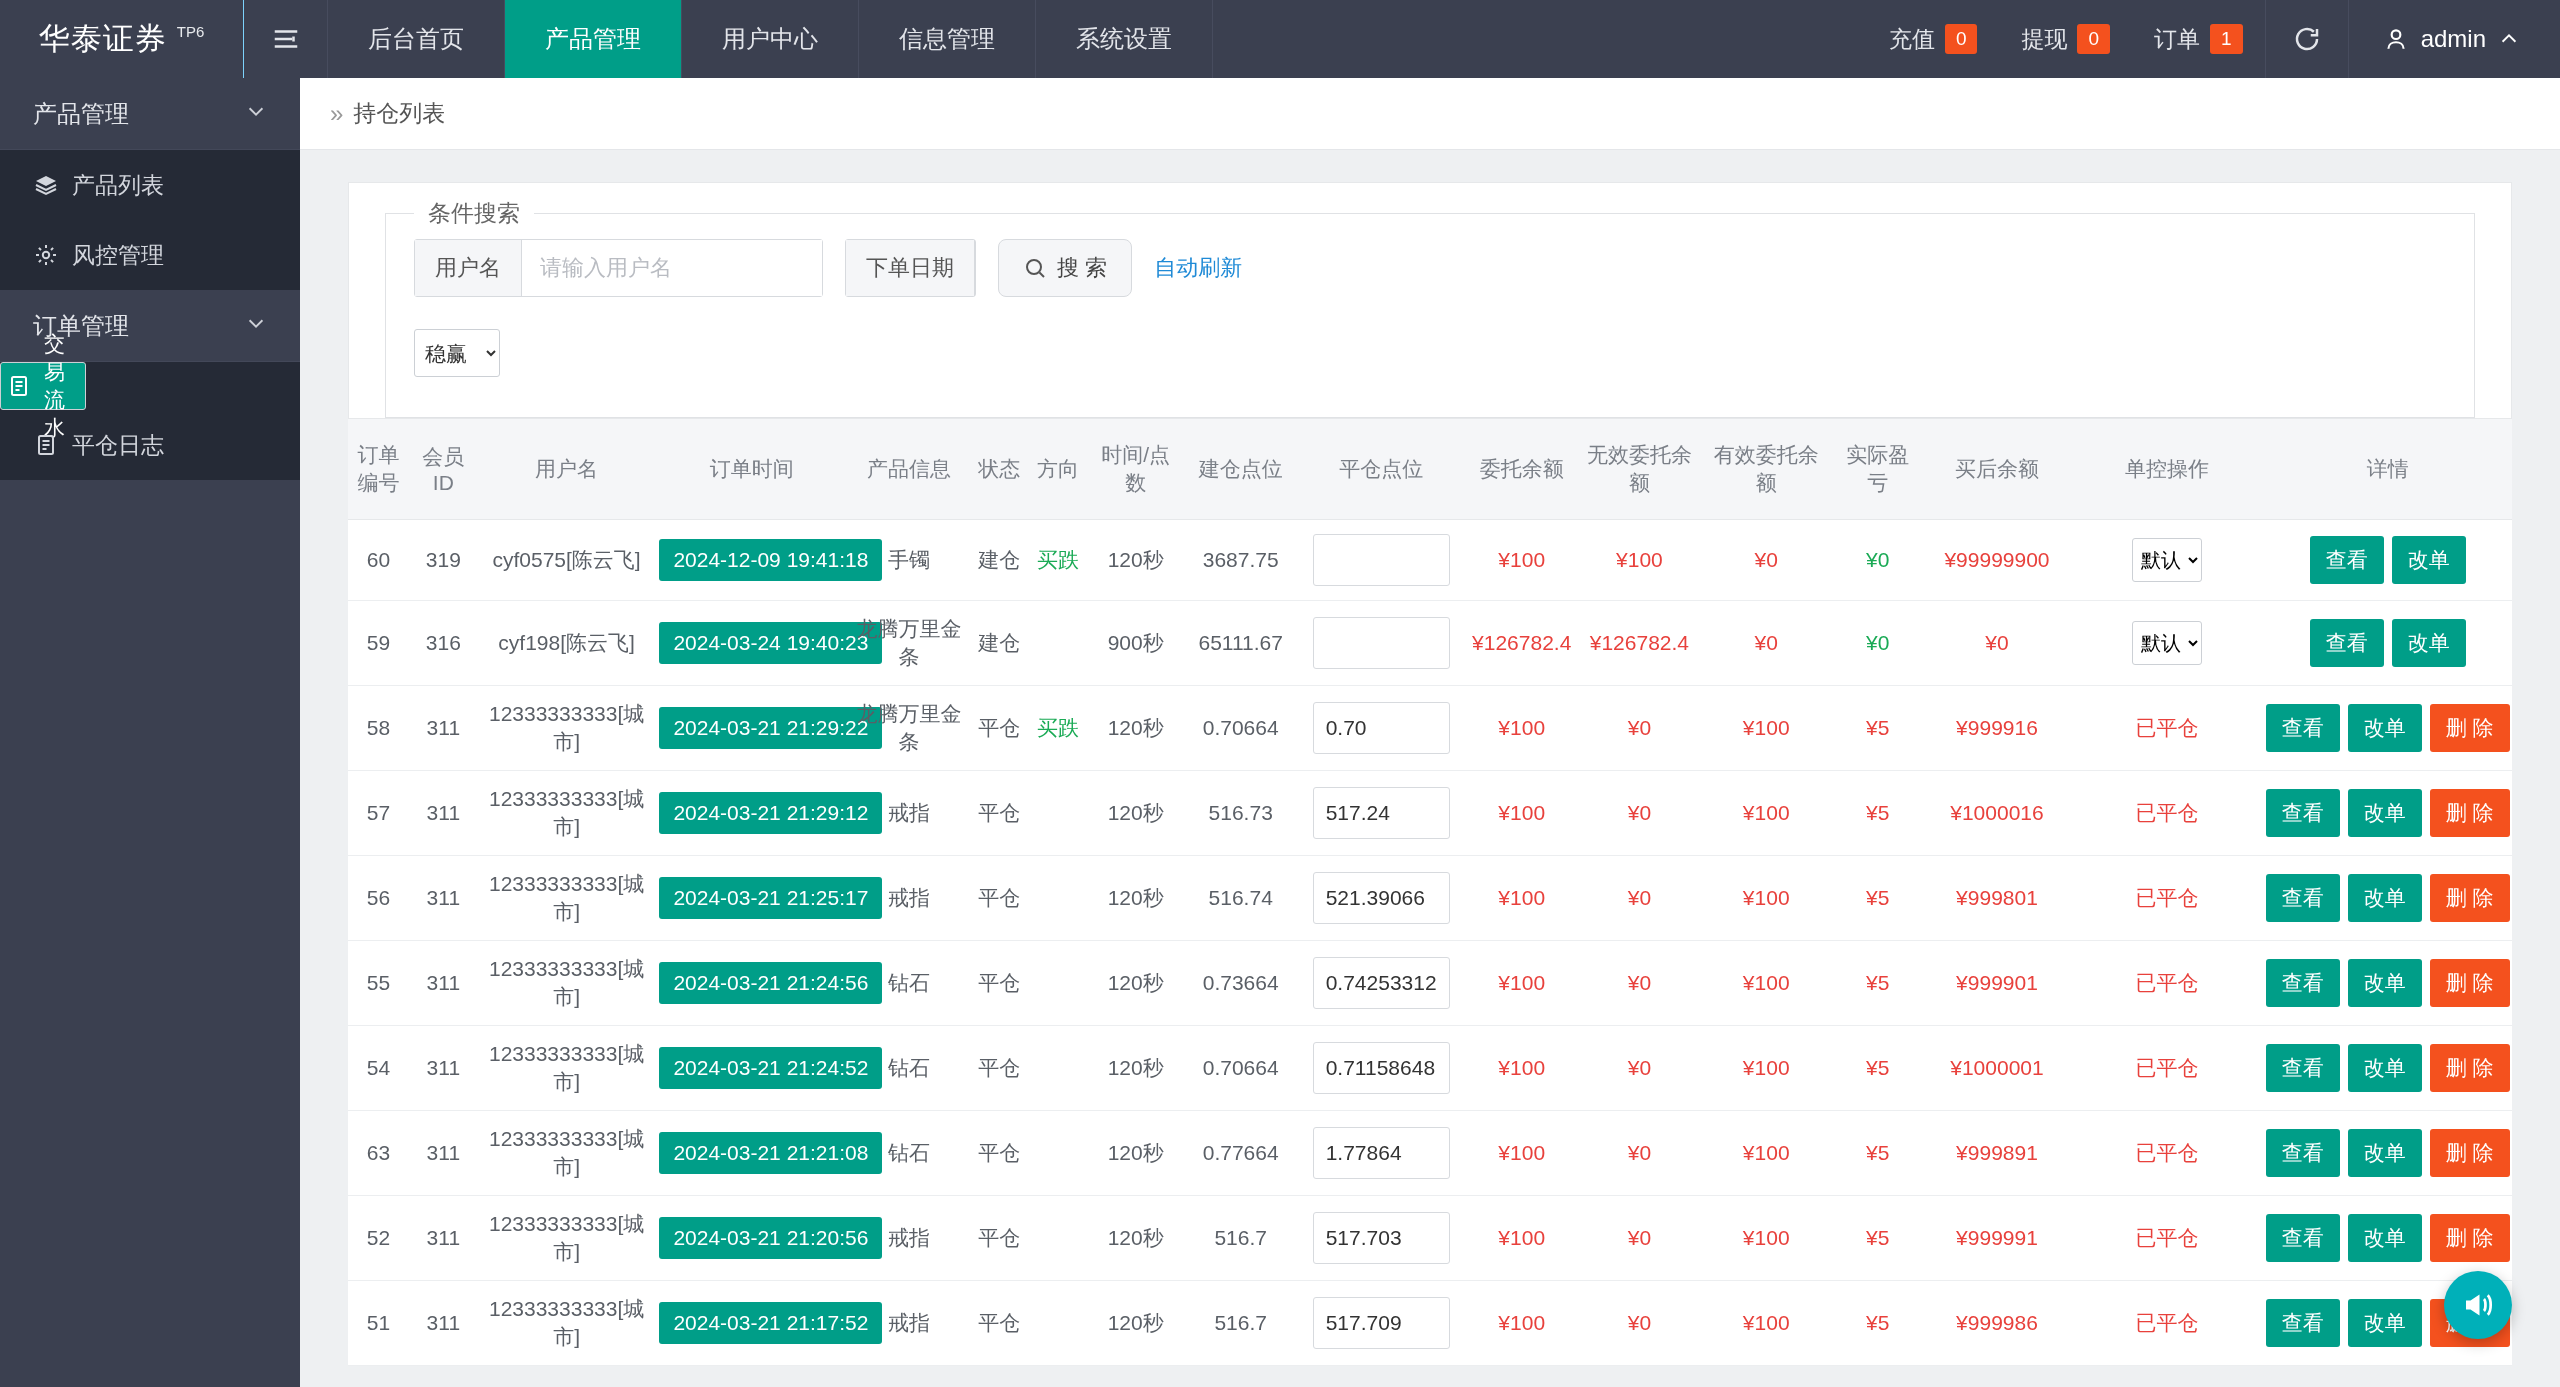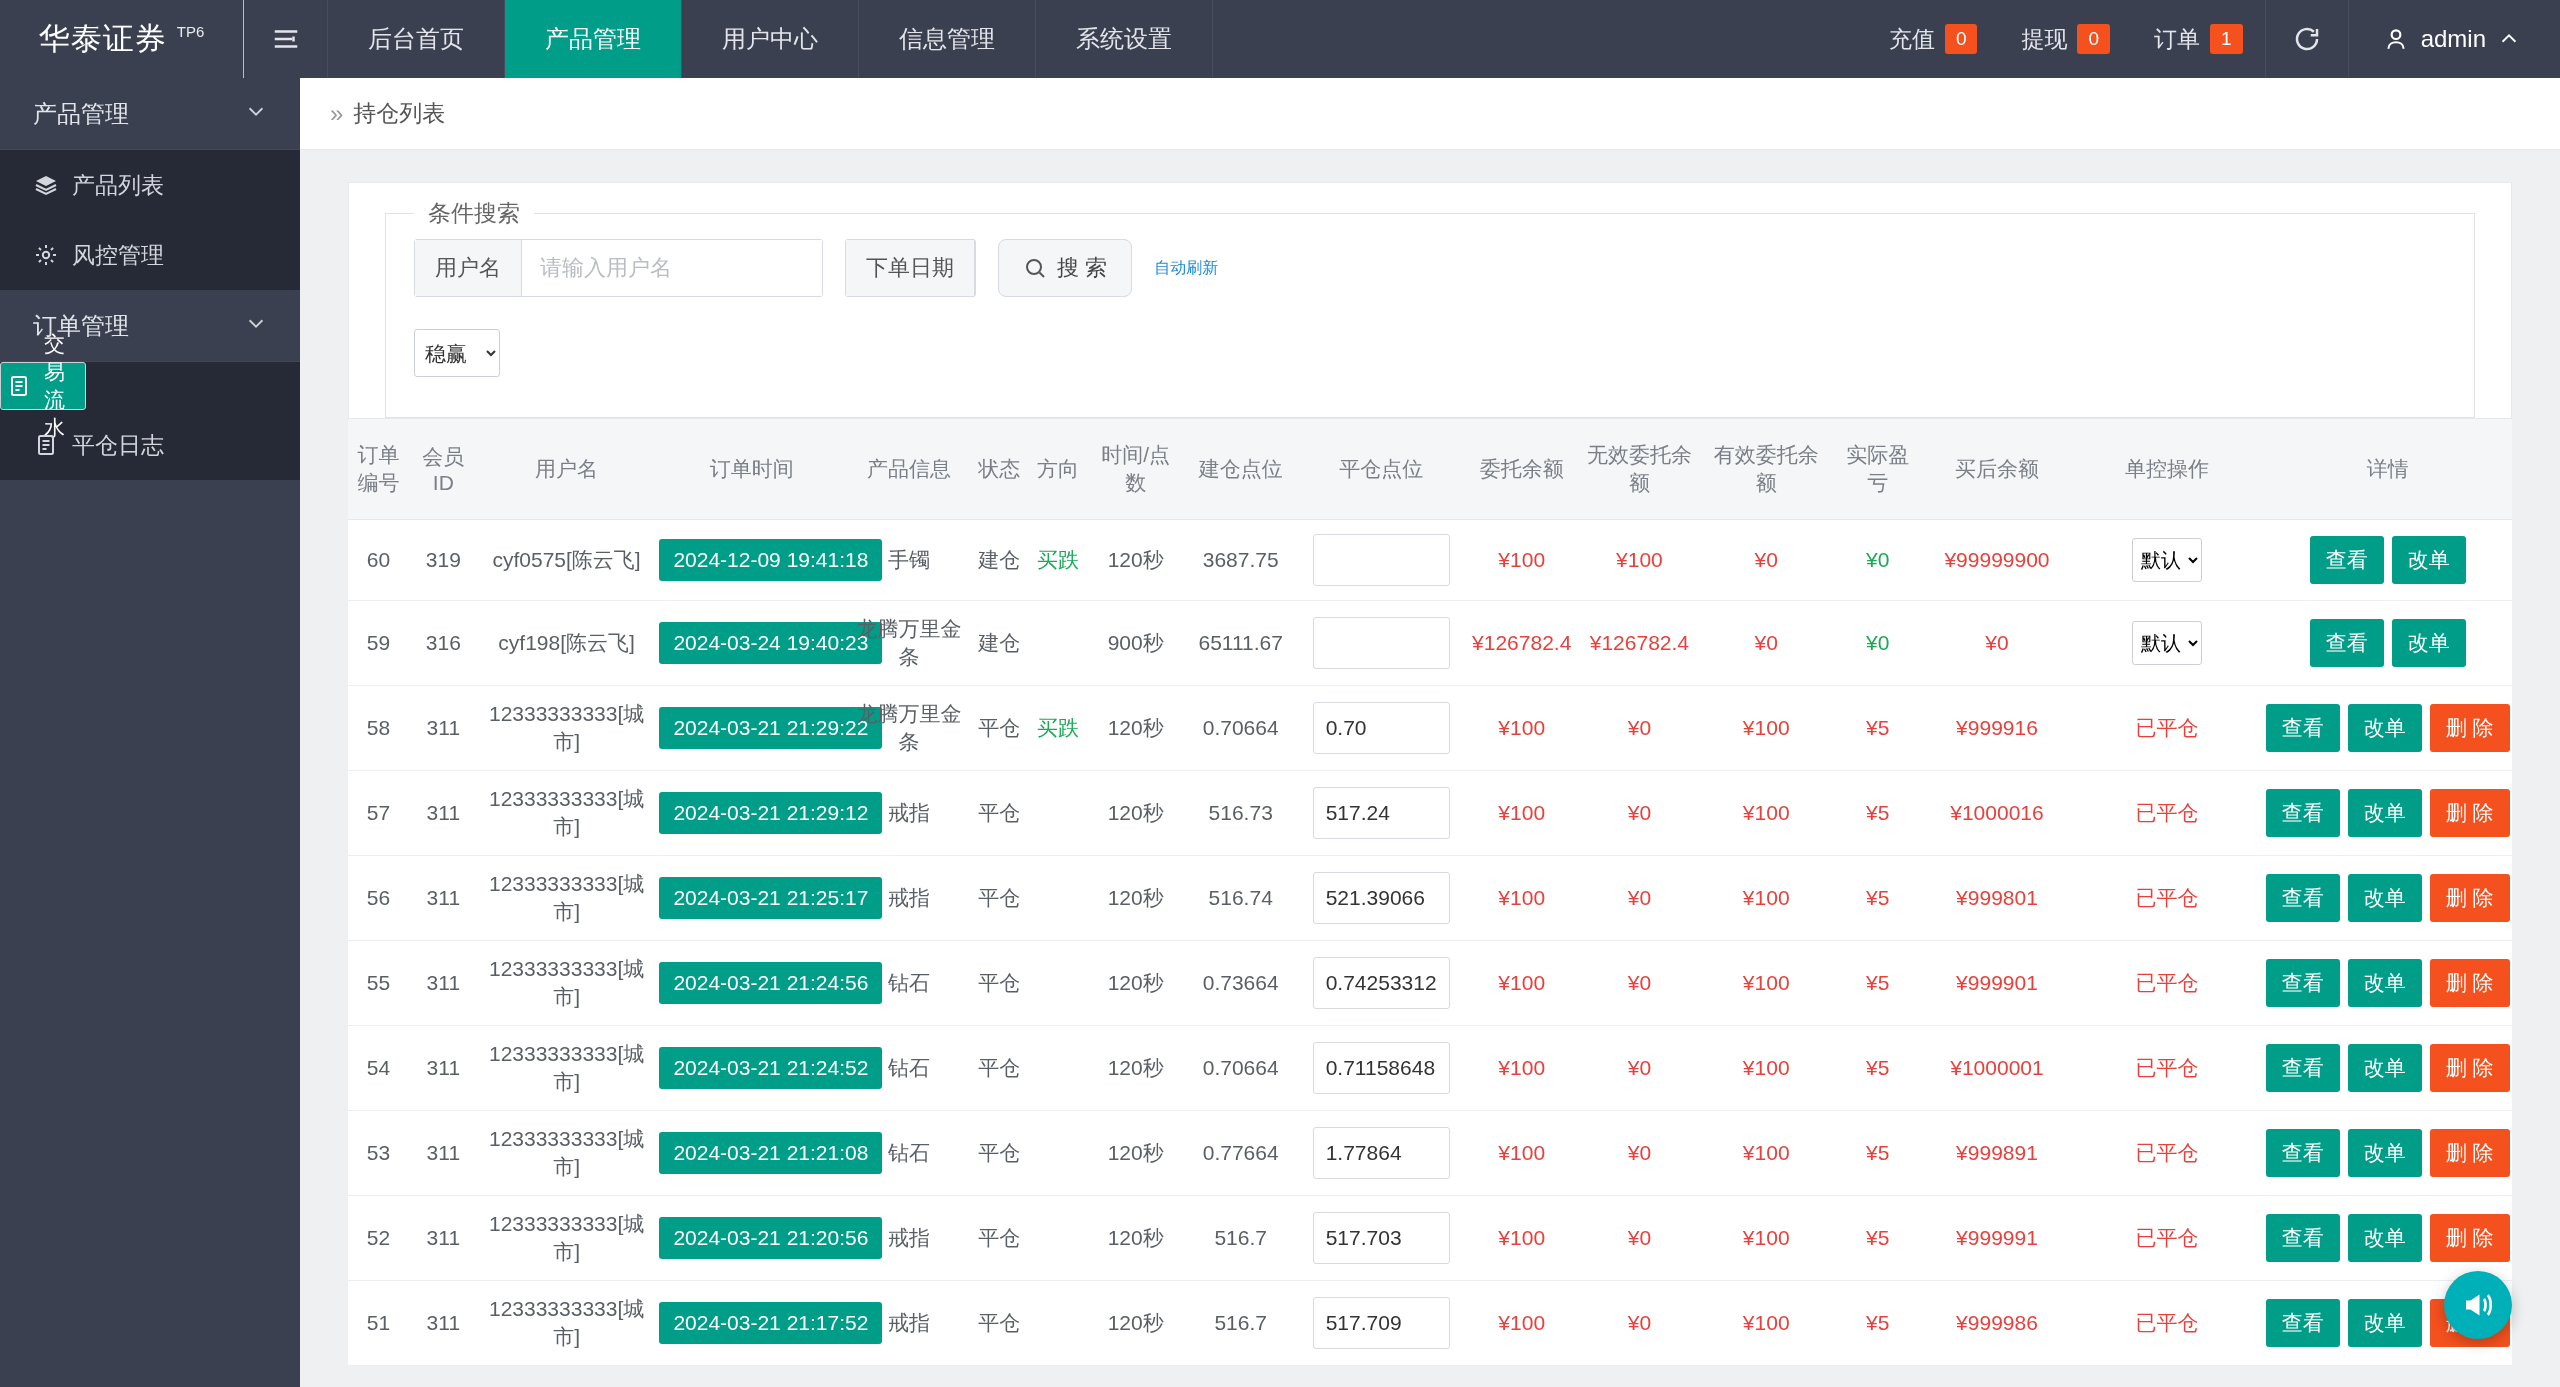--- a/index.html
+++ b/index.html
@@ -62,21 +62,21 @@
   .grp { display:flex; border:1px solid #d7dade; height:58px; border-radius:3px; }
   .grp-lab { background:#f5f6f8; border-right:1px solid #d7dade; padding:0 20px;
     display:flex; align-items:center; font-size:22px; color:#555; white-space:nowrap; }
   .grp input { border:0; outline:0; padding:0 18px; font-size:22px; color:#333;
     font-family:inherit; background:#fff; }
   .grp input::placeholder { color:#b9bcc2; }
   .btn { border:0; cursor:pointer; font-family:inherit; border-radius:8px; }
   .btn-search { height:58px; padding:0 24px; background:#f5f6f8;
     border:1px solid #d7dade; display:flex; align-items:center; gap:10px;
     font-size:22px; color:#444; }
-  .link-refresh { color:#1f8ad6; font-size:16px; cursor:pointer; }
+  .link-refresh { color:#1f8ad6; font-size:22px; cursor:pointer; }
   .selrow { margin-top:32px; }
   .sel { height:48px; width:86px; font-size:21px; font-family:inherit;
     border:1px solid #ccd0d5; border-radius:3px; background:#fff; color:#333;
     padding:0 6px; }
 
   
   .tablewrap { margin:0 48px; background:#fff; }
   table { border-collapse:collapse; width:100%; table-layout:fixed; }
   thead th { background:#f5f6f8; color:#7a7f87; font-size:21px; font-weight:normal;
     padding:22px 4px; text-align:center; border-bottom:1px solid #e6e8ea; }
@@ -456,21 +456,21 @@
             <td><span class="red">已平仓</span></td>
             <td>
               <div class="ops">
                 <button class="bt bt-teal">查看</button>
                 <button class="bt bt-teal">改单</button>
                 <button class="bt bt-orange">删 除</button>
               </div>
             </td>
           </tr>
           <tr>
-            <td>53</td>
+            <td>63</td>
             <td>311</td>
             <td>12333333333[城市]</td>
             <td><span class="date-chip">2024-03-21 21:21:08</span></td>
             <td>钻石</td>
             <td>平仓</td>
             <td></td>
             <td>120秒</td>
             <td>0.77664</td>
             <td><input class="cell-in" value="1.77864" style=""></td>
             <td class="red">¥100</td>

